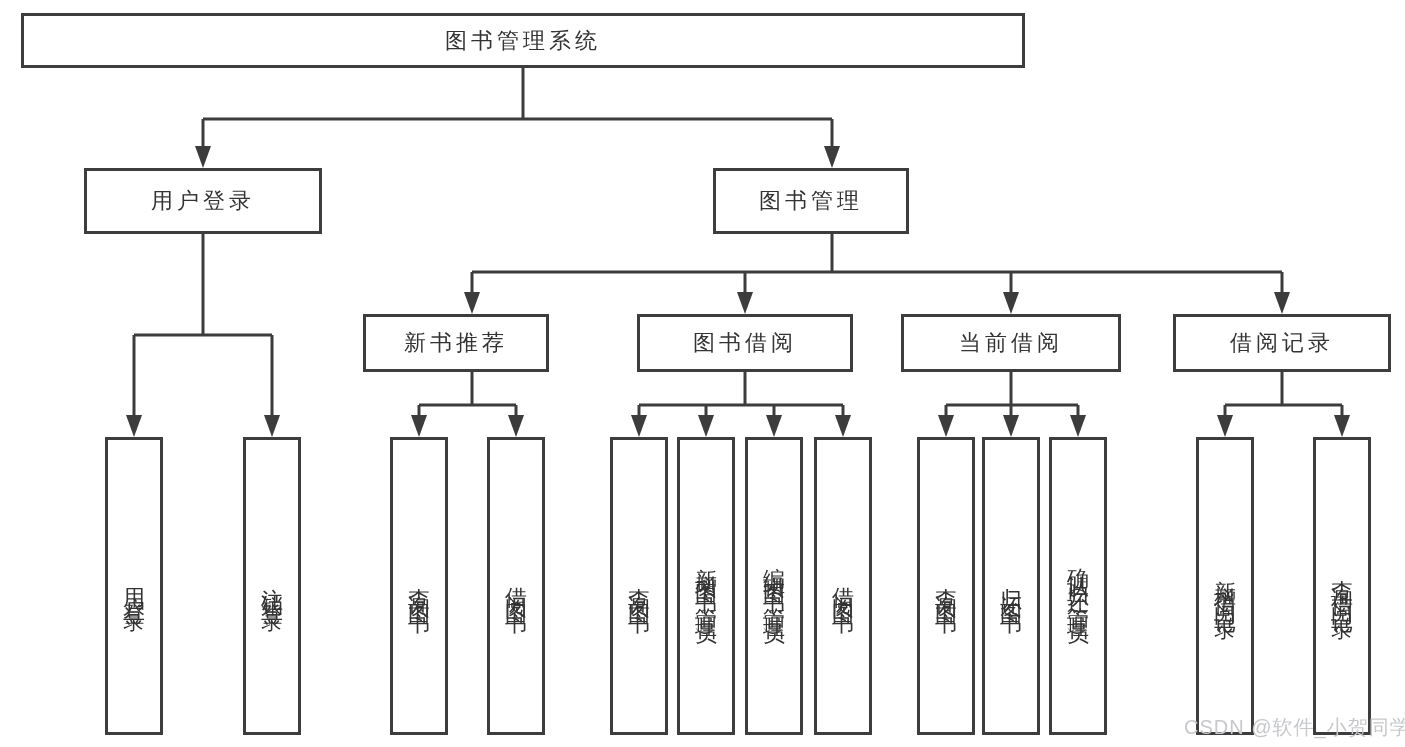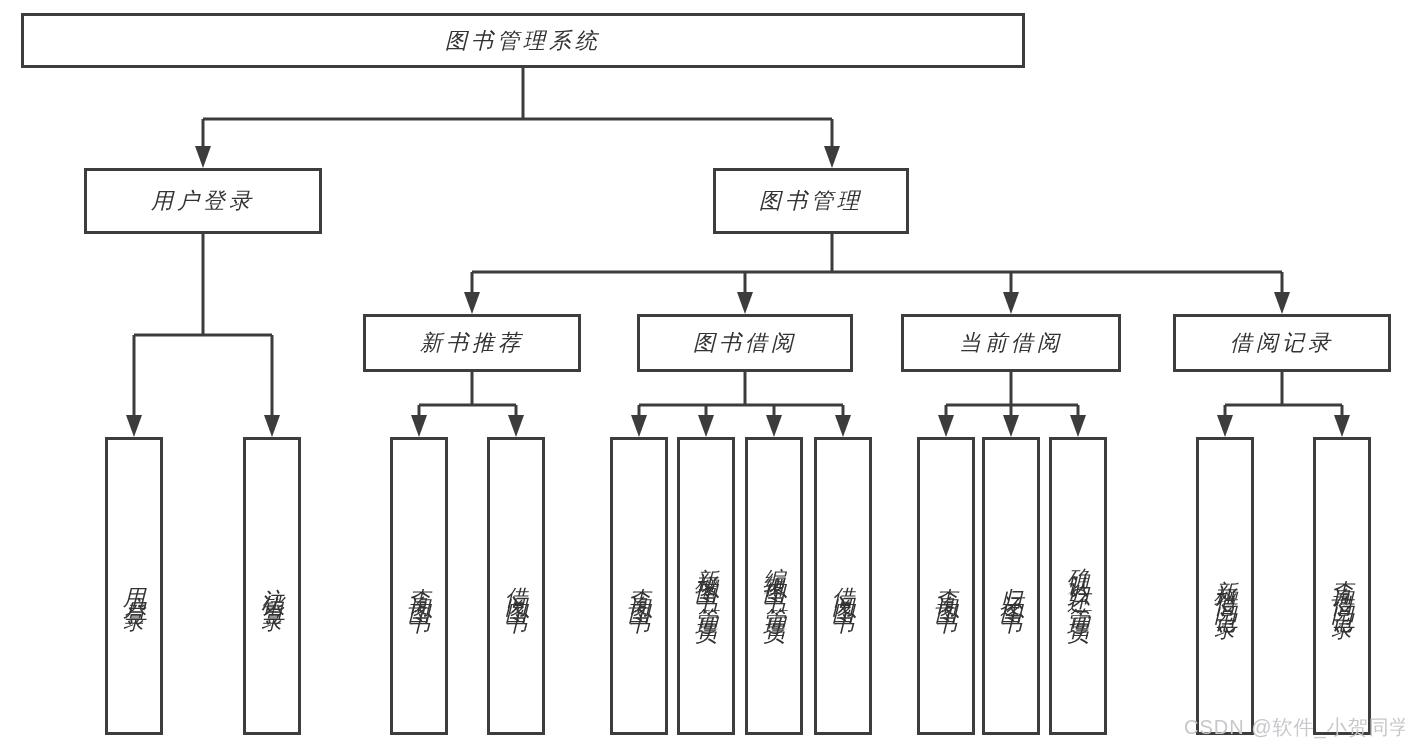--- a/index.html
+++ b/index.html
@@ -37,21 +37,20 @@
     background: #ffffff;
     border: 3px solid #3d3d3d;
     color: #333333;
     display: flex;
     align-items: center;
     justify-content: center;
     font-size: 22px;
     letter-spacing: 4px;
     line-height: 1;
     text-align: right;
-    font-style: italic;
   }
   .leaf {
     writing-mode: vertical-rl;
     text-orientation: mixed;
     letter-spacing: 8px;
     font-size: 22px;
     line-height: 1;
   }
   .watermark {
     position: absolute;
@@ -129,21 +128,21 @@
       <polygon points="1217,415 1233,415 1225,437"></polygon>
     <path d="M1342,405 V419"></path>
       <polygon points="1334,415 1350,415 1342,437"></polygon>
   </svg>
 
   <div class="box" style="left:21px; top:13px; width:1004px; height:55px;">图书管理系统</div>
 
   <div class="box" style="left:84px; top:168px; width:238px; height:66px;">用户登录</div>
   <div class="box" style="left:713px; top:168px; width:196px; height:66px;">图书管理</div>
 
-  <div class="box" style="left:363px; top:314px; width:218px; height:58px;">新书推荐</div>
+  <div class="box" style="left:363px; top:314px; width:186px; height:58px;">新书推荐</div>
   <div class="box" style="left:901px; top:314px; width:220px; height:58px;">当前借阅</div>
   <div class="box" style="left:637px; top:314px; width:216px; height:58px;">图书借阅</div>
   <div class="box" style="left:1173px; top:314px; width:218px; height:58px;">借阅记录</div>
 
   <div class="box leaf" style="left:105px; top:437px; width:58px; height:298px;">用户登录</div>
   <div class="box leaf" style="left:243px; top:437px; width:58px; height:298px;">注销登录</div>
 
   <div class="box leaf" style="left:390px; top:437px; width:58px; height:298px;">查询图书</div>
   <div class="box leaf" style="left:487px; top:437px; width:58px; height:298px;">借阅图书</div>
 

